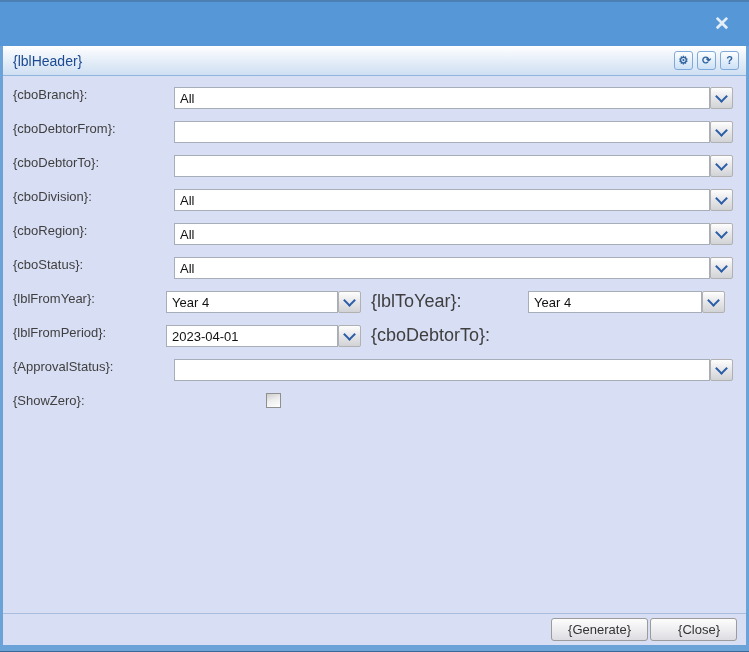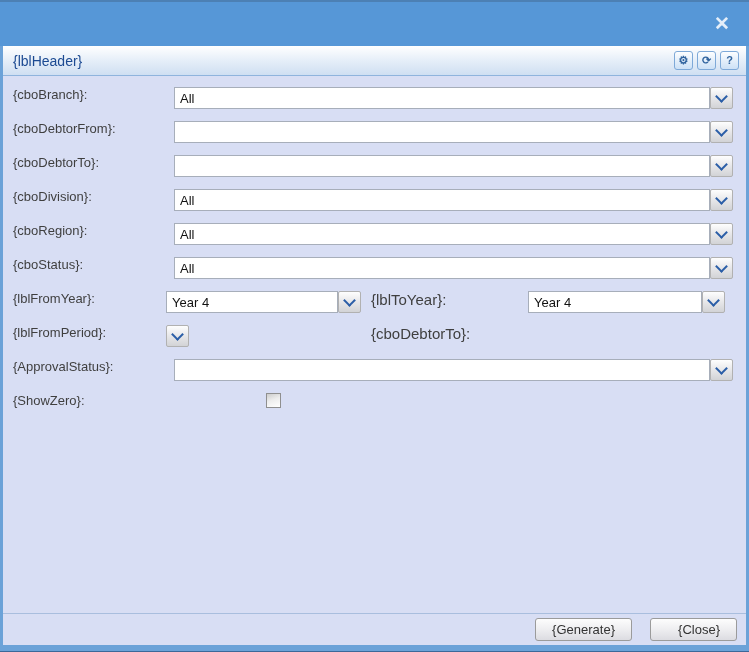--- a/index.html
+++ b/index.html
@@ -37,21 +37,21 @@
     border:1px solid #7ea9d8; border-radius:3px;
     background:linear-gradient(#fdfeff 0%, #e4effa 50%, #cde1f6 100%);
     display:flex; align-items:center; justify-content:center; cursor:pointer;
   }
   .tool-glyph { font-size:11px; font-weight:bold; color:#31649f; line-height:1; }
 
   
   .form-area { height:537px; background:#d8def4; box-sizing:border-box; padding-top:11px; }
   .row { display:flex; height:22px; margin-bottom:12px; padding-left:10px; }
   .flabel  { width:153px; flex:none; font-size:13px; color:#3f3f3f; }
-  .flabel2 { width:167px; flex:none; box-sizing:border-box; padding-left:10px; font-size:15px; color:#3f3f3f; }
+  .flabel2 { width:167px; flex:none; box-sizing:border-box; padding-left:10px; font-size:18px; color:#3f3f3f; }
 
   .combo { display:flex; height:22px; }
   .combo.full  { width:559px;padding-left:8px; }
   .combo.half  { width:195px; }
   .combo.half2 { width:197px; }
   .combo input {
     flex:1; min-width:0; height:22px; box-sizing:border-box;
     border:1px solid #a7aeba; padding:0 5px; font-size:13px; color:#111;
     background:#ffffff; outline:none;
   }
@@ -71,21 +71,21 @@
     border:1px solid #8f8f8f;
     background:linear-gradient(160deg,#cccccc 0%, #ededed 45%, #ffffff 100%);
     cursor:pointer;
   }
 
   
   .footerbar {
     height:32px; box-sizing:border-box; background:#d8def4;
     border-top:1px solid #a9bede;
     display:flex; align-items:center; justify-content:flex-end;
-    gap:18px; padding-right:9px;
+    gap:2px; padding-right:9px;
   }
   .btn {
     height:23px; box-sizing:border-box; padding:0 16px;
     border:1px solid #9b9b9b; border-radius:3px;
     background:linear-gradient(#fdfdfd 0%, #ececef 55%, #dcdce1 100%);
     font-size:13px; color:#333333; cursor:pointer;
   }
   .btn.generate { min-width:96px; }
   .btn.close    { min-width:87px;text-align:right; }
 
@@ -194,20 +194,21 @@
           <input value="Year 4" style="">
           <span class="trigger">
               <span class="chev"></span>
             </span>
         </div>
       </div>
 
       <div class="row">
         <label class="flabel">{lblFromPeriod}:</label>
         <div class="combo half">
+          <input value="2023-04-01" style="">
           <span class="trigger">
               <span class="chev"></span>
             </span>
         </div>
         <label class="flabel2">{cboDebtorTo}:</label>
       </div>
 
       <div class="row">
         <label class="flabel">{ApprovalStatus}:</label>
         <div class="combo full">

